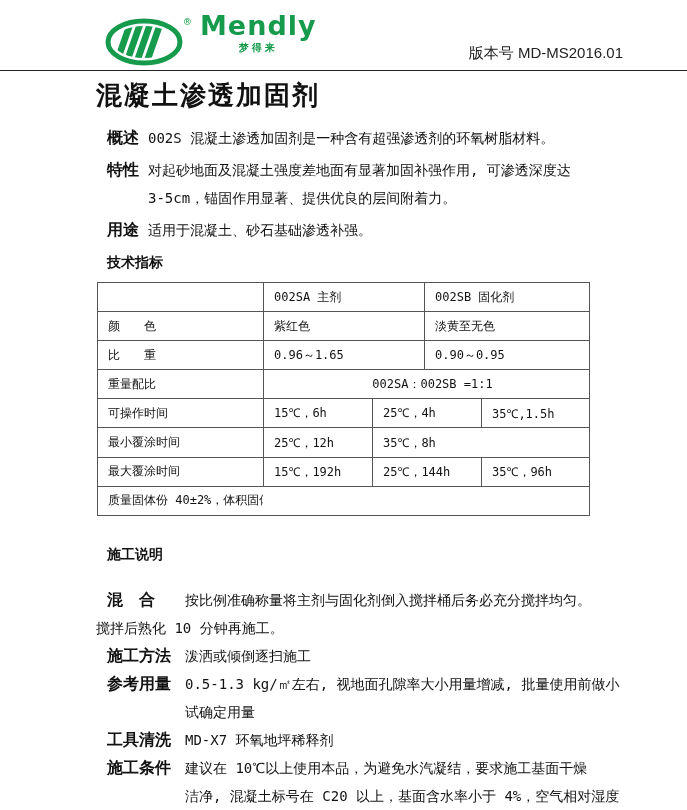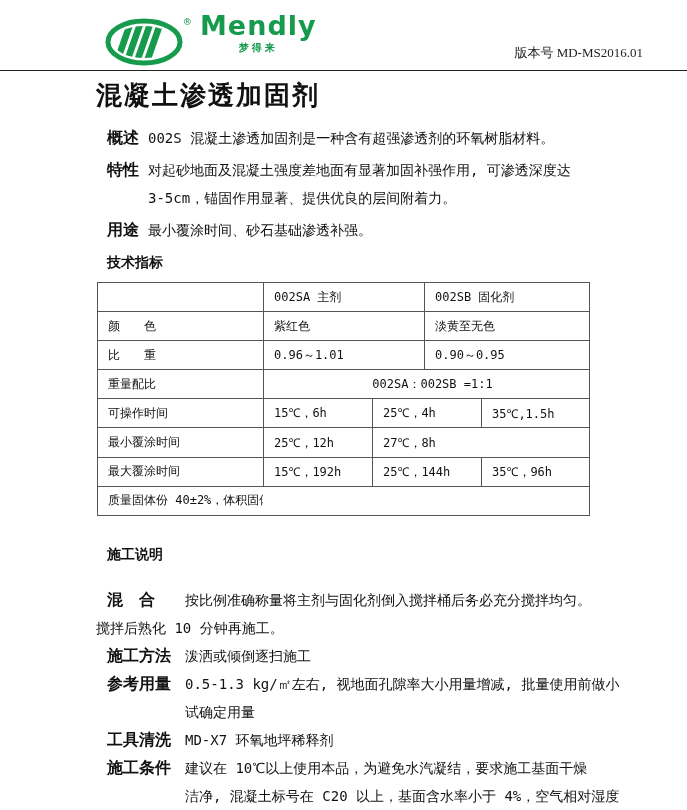--- a/index.html
+++ b/index.html
@@ -22,23 +22,23 @@
   .logo-text{margin-left:4px;text-align:center;color:var(--brand-green);}
   .logo-name{
     font-family:"DejaVu Sans", sans-serif;
     font-weight:bold;font-size:27px;line-height:27px;letter-spacing:1px;
   }
   .logo-cn{
     font-family:"DejaVu Sans", sans-serif;
     font-weight:bold;font-size:10px;line-height:18px;letter-spacing:3px;
   }
   .version{
-    position:absolute;right:44px;top:44px;
-    font-family:Liberation Serif, serif;
-    font-size:13px;color:#222;
+    position:absolute;right:64px;top:44px;
+    font-family:Liberation Sans, sans-serif;
+    font-size:15px;color:#222;
   }
   
   .content{position:absolute;top:70px;left:96px;width:494px;}
   .title{
     font-family:"DejaVu Sans", sans-serif;
     font-size:26px;font-weight:bold;letter-spacing:2px;
     margin:8px 0 12px 0;line-height:34px;
   }
   .para{display:flex;margin:0 0 4px 0;}
   .plabel{
@@ -119,56 +119,56 @@
     <div class="para">
       <span class="plabel">特性</span>
       <span class="ptext">
         <div>对起砂地面及混凝土强度差地面有显著加固补强作用, 可渗透深度达</div>
         <div>3-5cm，锚固作用显著、提供优良的层间附着力。</div>
       </span>
     </div>
     <div class="para">
       <span class="plabel">用途</span>
       <span class="ptext">
-        <div>最小覆涂时间、砂石基础渗透补强。</div>
+        <div>适用于混凝土、砂石基础渗透补强。</div>
       </span>
     </div>
 
     <div class="heading tech">技术指标</div>
 
     <div class="tbl">
       <div class="trow cols-3">
         <div class="tcell"></div>
         <div class="tcell">002SA 主剂</div>
         <div class="tcell">002SB 固化剂</div>
       </div>
       <div class="trow cols-3">
         <div class="tcell">颜　　色</div>
         <div class="tcell">紫红色</div>
         <div class="tcell">淡黄至无色</div>
       </div>
       <div class="trow cols-3">
         <div class="tcell">比　　重</div>
-        <div class="tcell">0.96～1.01</div>
+        <div class="tcell">0.96～1.65</div>
         <div class="tcell">0.90～0.95</div>
       </div>
       <div class="trow cols-span">
         <div class="tcell">重量配比</div>
         <div class="tcell center">002SA：002SB =1:1</div>
       </div>
       <div class="trow cols-4">
         <div class="tcell">可操作时间</div>
         <div class="tcell">15℃，6h</div>
         <div class="tcell">25℃，4h</div>
         <div class="tcell">35℃,1.5h</div>
       </div>
       <div class="trow cols-4">
         <div class="tcell">最小覆涂时间</div>
         <div class="tcell">25℃，12h</div>
-        <div class="tcell">27℃，8h</div>
+        <div class="tcell">35℃，8h</div>
       </div>
       <div class="trow cols-4">
         <div class="tcell">最大覆涂时间</div>
         <div class="tcell">15℃，192h</div>
         <div class="tcell">25℃，144h</div>
         <div class="tcell">35℃，96h</div>
       </div>
       <div class="trow cols-span">
         <div class="tcell">质量固体份 40±2%，体积固体份 36±2%（混合后）</div>
       </div>

